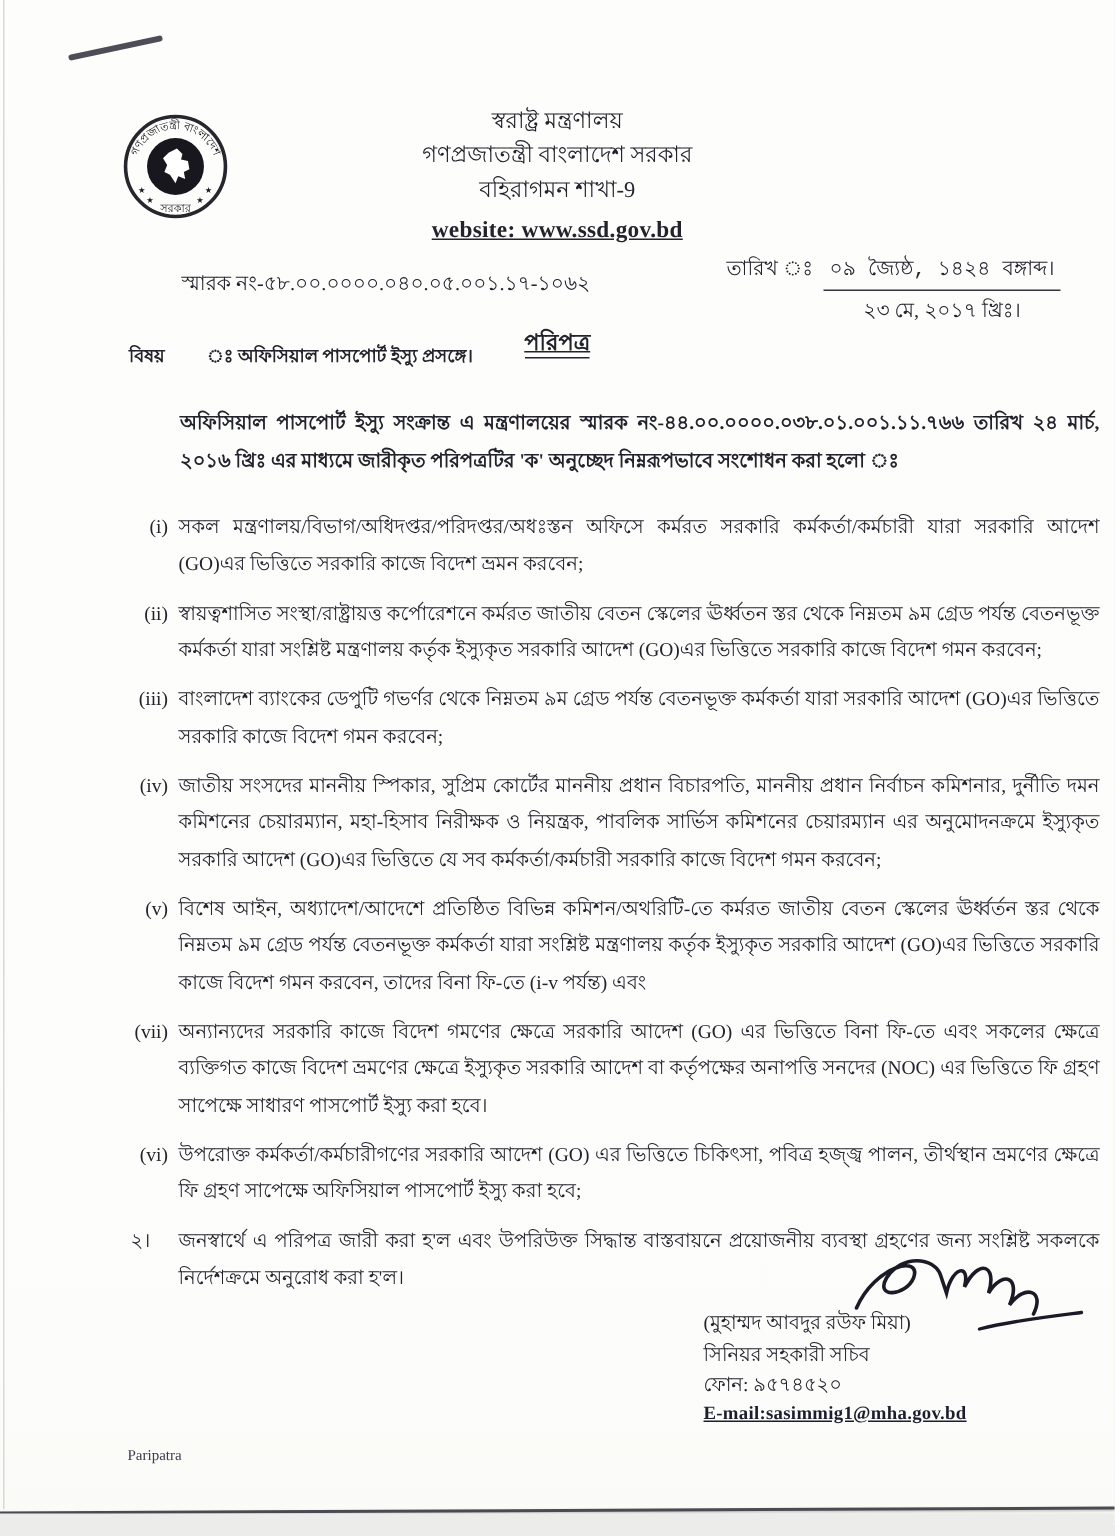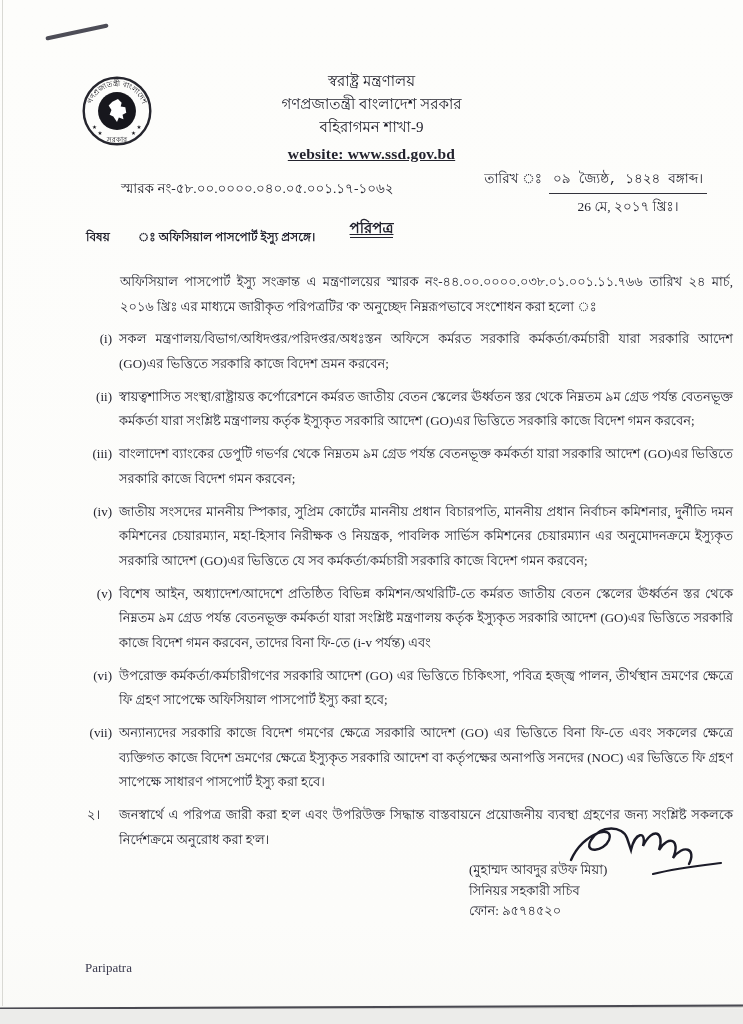--- a/index.html
+++ b/index.html
@@ -31,34 +31,34 @@
   .date-top { border-bottom:1.3px solid #33333c; padding:0 4px 2px 4px;font-family:Liberation Mono, monospace; }
   .date-bottom { padding-top:2px; }
 
   .doc-title { position:absolute; top:216px; left:0; right:0; text-align:center; font-weight:bold; font-size:15px;text-decoration:underline; }
   .doc-title span { border-bottom:1.4px solid #23232e; padding-bottom:1px; }
 
   .subject-row { position:absolute; top:228px; left:86px; display:flex; font-weight:bold; font-size:12px; }
   .subject-label { width:52px; flex-shrink:0; }
 
   .doc-body { position:absolute; top:270px; left:85px; right:10px; font-size:13px; line-height:1.9; }
-  .intro { padding-left:35px; text-align:justify; margin-bottom:8px; }
+  .intro { padding-left:35px; text-align:justify; margin-bottom:20px;font-weight:bold; }
   .item { display:flex; margin-bottom:8px; }
   .item .num { width:34px; flex-shrink:0; text-align:right; padding-right:7px; font-family:"Liberation Serif",serif; }
   .item .itext { flex:1; text-align:justify; }
   .para2 { display:flex; margin-top:4px; }
   .para2 .num { width:34px; flex-shrink:0; text-align:left; padding-left:2px; }
   .para2 .ptext { flex:1; text-align:justify; }
 
   .sig-block { margin-top:8px; margin-left:auto; margin-right:12px; width:252px; text-align:left; position:relative; font-size:13px; line-height:1.55; }
   .sig-scrawl { position:absolute; top:-46px; right:-16px; }
   .sig-name { margin-top:2px; }
   .sig-email { font-weight:bold; text-decoration:underline; font-size:12.5px; color:#1d1d30; letter-spacing:.2px; }
 
-  .footer-label { position:absolute; left:85px; bottom:48px; font-size:13px; color:#3c3c50; font-family:"Liberation Serif",serif; }
+  .footer-label { position:absolute; left:85px; bottom:48px; font-size:10px; color:#3c3c50; font-family:"Liberation Serif",serif; }
 </style>
 </head>
 <body>
 
 <div class="page">
 
   <div class="left-edge"></div>
   <div class="pen-mark"></div>
 
   <div class="seal">
@@ -86,21 +86,21 @@
     <div>বহিরাগমন শাখা-9</div>
     <div class="website">website: www.ssd.gov.bd</div>
   </div>
 
   <div class="meta-row">
     <div>স্মারক নং-৫৮.০০.০০০০.০৪০.০৫.০০১.১৭-১০৬২</div>
     <div class="date-block">
       <div>তারিখ ঃ</div>
       <div class="date-stack">
         <div class="date-top">০৯ জ্যৈষ্ঠ, ১৪২৪ বঙ্গাব্দ।</div>
-        <div class="date-bottom">26 মে, ২০১৭ খ্রিঃ।</div>
+        <div class="date-bottom">২৩ মে, ২০১৭ খ্রিঃ।</div>
       </div>
     </div>
   </div>
 
   <div class="doc-title">
     <span>পরিপত্র</span>
   </div>
 
   <div class="subject-row">
     <div class="subject-label">বিষয়</div>
@@ -125,43 +125,44 @@
     </div>
     <div class="item">
       <span class="num">(iv)</span>
       <span class="itext">জাতীয় সংসদের মাননীয় স্পিকার, সুপ্রিম কোর্টের মাননীয় প্রধান বিচারপতি, মাননীয় প্রধান নির্বাচন কমিশনার, দুর্নীতি দমন কমিশনের চেয়ারম্যান, মহা-হিসাব নিরীক্ষক ও নিয়ন্ত্রক, পাবলিক সার্ভিস কমিশনের চেয়ারম্যান এর অনুমোদনক্রমে ইস্যুকৃত সরকারি আদেশ (GO)এর ভিত্তিতে যে সব কর্মকর্তা/কর্মচারী সরকারি কাজে বিদেশ গমন করবেন;</span>
     </div>
     <div class="item">
       <span class="num">(v)</span>
       <span class="itext">বিশেষ আইন, অধ্যাদেশ/আদেশে প্রতিষ্ঠিত বিভিন্ন কমিশন/অথরিটি-তে কর্মরত জাতীয় বেতন স্কেলের ঊর্ধ্বর্তন স্তর থেকে নিম্নতম ৯ম গ্রেড পর্যন্ত বেতনভূক্ত কর্মকর্তা যারা সংশ্লিষ্ট মন্ত্রণালয় কর্তৃক ইস্যুকৃত সরকারি আদেশ (GO)এর ভিত্তিতে সরকারি কাজে বিদেশ গমন করবেন, তাদের বিনা ফি-তে (i-v পর্যন্ত) এবং</span>
     </div>
     <div class="item">
+      <span class="num">(vii)</span>
+      <span class="itext">অন্যান্যদের সরকারি কাজে বিদেশ গমণের ক্ষেত্রে সরকারি আদেশ (GO) এর ভিত্তিতে বিনা ফি-তে এবং সকলের ক্ষেত্রে ব্যক্তিগত কাজে বিদেশ ভ্রমণের ক্ষেত্রে ইস্যুকৃত সরকারি আদেশ বা কর্তৃপক্ষের অনাপত্তি সনদের (NOC) এর ভিত্তিতে ফি গ্রহণ সাপেক্ষে সাধারণ পাসপোর্ট ইস্যু করা হবে।</span>
+    </div>
+    <div class="item">
       <span class="num">(vi)</span>
       <span class="itext">উপরোক্ত কর্মকর্তা/কর্মচারীগণের সরকারি আদেশ (GO) এর ভিত্তিতে চিকিৎসা, পবিত্র হজ্জ্ব পালন, তীর্থস্থান ভ্রমণের ক্ষেত্রে ফি গ্রহণ সাপেক্ষে অফিসিয়াল পাসপোর্ট ইস্যু করা হবে;</span>
-    </div>
-    <div class="item">
-      <span class="num">(vii)</span>
-      <span class="itext">অন্যান্যদের সরকারি কাজে বিদেশ গমণের ক্ষেত্রে সরকারি আদেশ (GO) এর ভিত্তিতে বিনা ফি-তে এবং সকলের ক্ষেত্রে ব্যক্তিগত কাজে বিদেশ ভ্রমণের ক্ষেত্রে ইস্যুকৃত সরকারি আদেশ বা কর্তৃপক্ষের অনাপত্তি সনদের (NOC) এর ভিত্তিতে ফি গ্রহণ সাপেক্ষে সাধারণ পাসপোর্ট ইস্যু করা হবে।</span>
     </div>
 
     <div class="para2">
       <span class="num">২।</span>
       <span class="ptext">জনস্বার্থে এ পরিপত্র জারী করা হ'ল এবং উপরিউক্ত সিদ্ধান্ত বাস্তবায়নে প্রয়োজনীয় ব্যবস্থা গ্রহণের জন্য সংশ্লিষ্ট সকলকে নির্দেশক্রমে অনুরোধ করা হ'ল।</span>
     </div>
 
     <div class="sig-block">
       <div class="sig-scrawl">
         <svg width="180" height="70" viewBox="0 0 180 70">
           <path d="M14 46 C 26 18, 58 10, 52 26 C 47 38, 26 40, 34 26 C 44 10, 66 12, 70 24 L 74 36 C 78 18, 90 16, 86 32 C 96 12, 108 18, 102 36 C 112 20, 124 26, 116 44 C 126 30, 140 34, 132 50" fill="none" stroke="#1b1b28" stroke-width="2.4" stroke-linecap="round"></path>
           <path d="M96 60 C 120 54, 148 51, 164 49" fill="none" stroke="#1b1b28" stroke-width="2.2" stroke-linecap="round"></path>
         </svg>
       </div>
       <div class="sig-name">(মুহাম্মদ আবদুর রউফ মিয়া)</div>
       <div>সিনিয়র সহকারী সচিব</div>
       <div>ফোন: ৯৫৭৪৫২০</div>
+      <div class="sig-email">E-mail:sasimmig1@mha.gov.bd</div>
     </div>
 
   </div>
 
   <div class="footer-label">Paripatra</div>
 
   <div class="page-edge"></div>
   <div class="below-edge"></div>
 
 </div>

